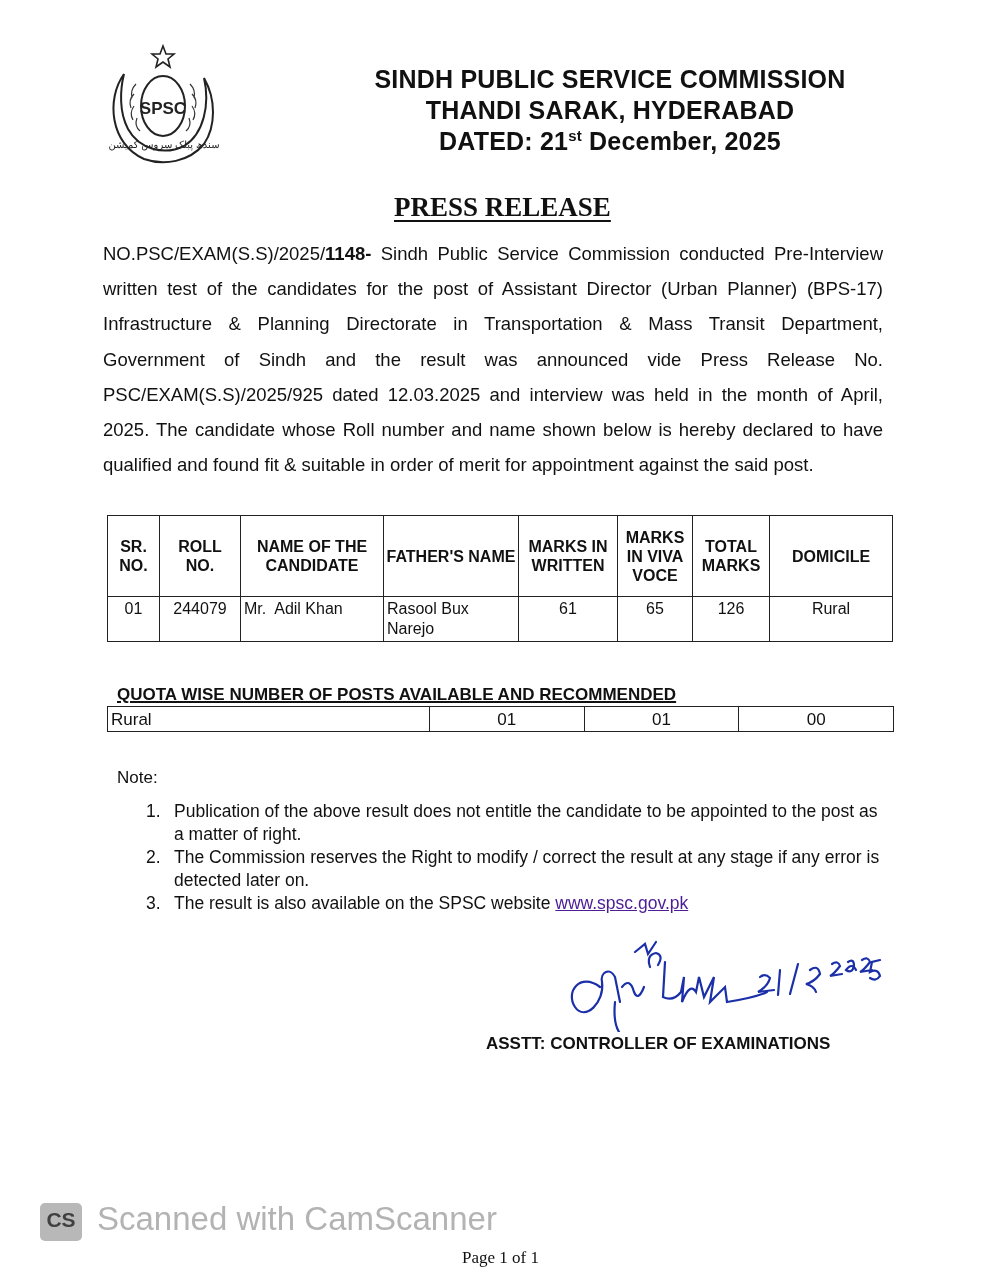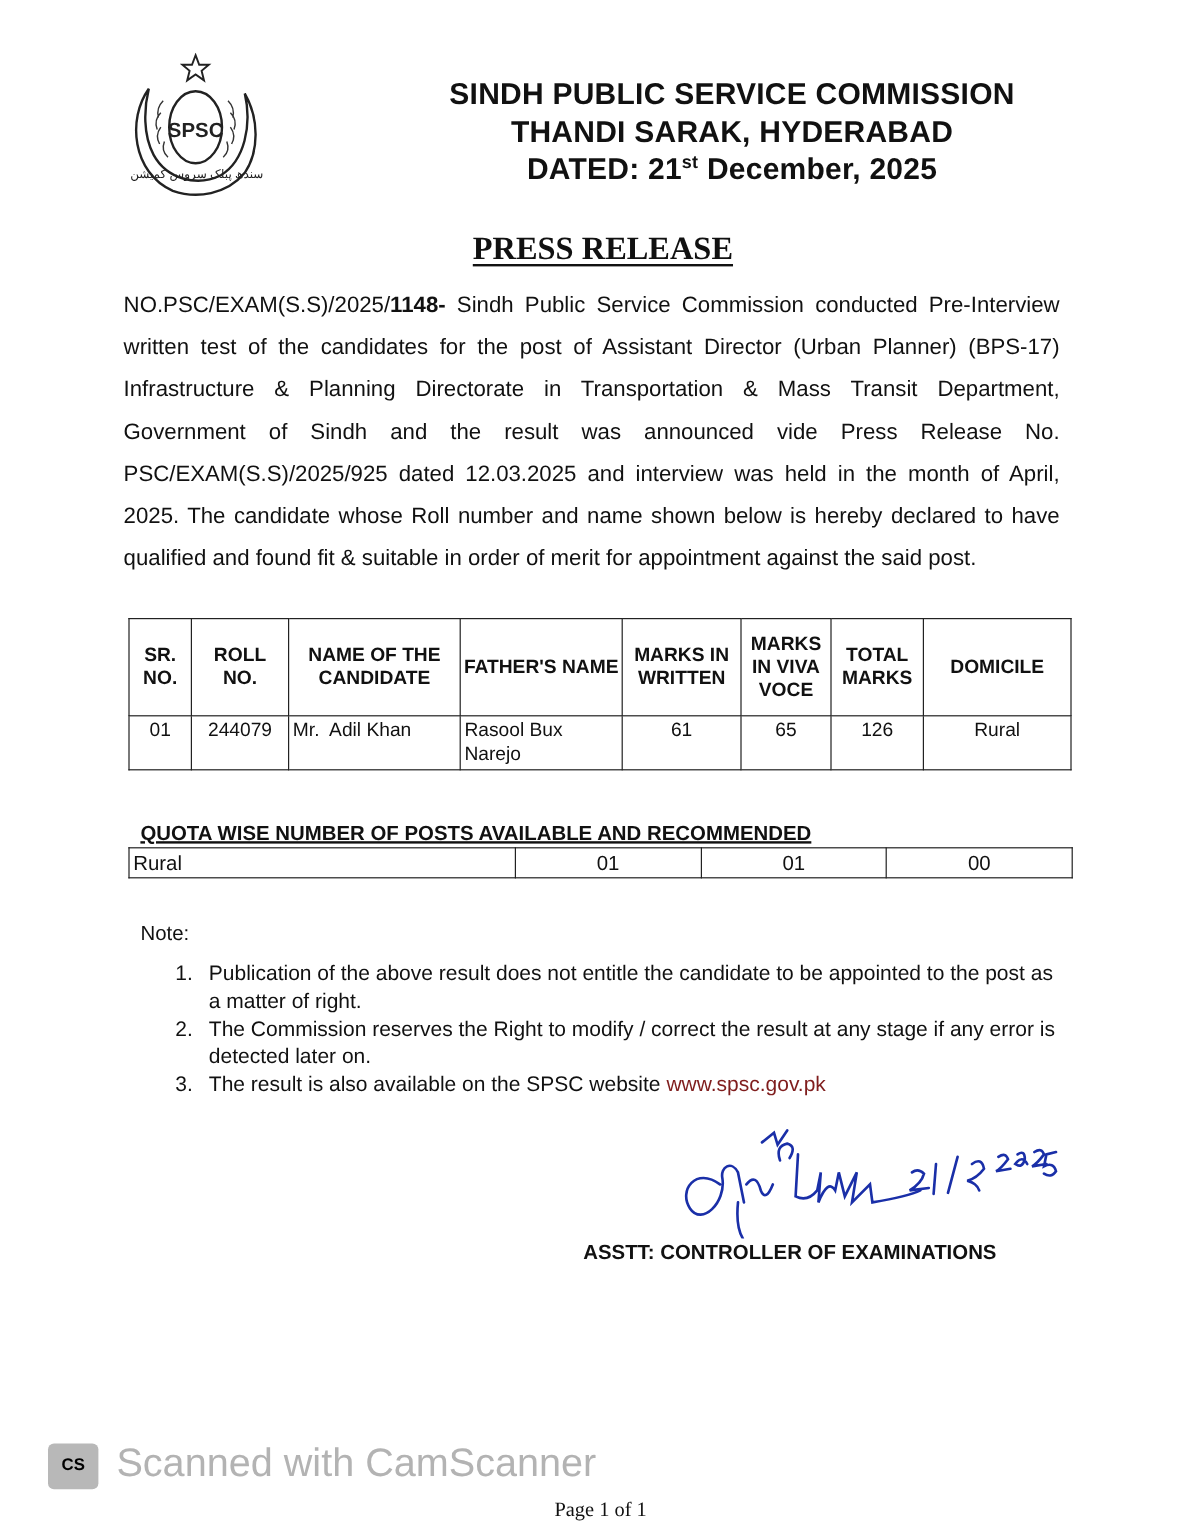--- a/index.html
+++ b/index.html
@@ -29,26 +29,26 @@
   .t2 { left:107px; top:706px; width:787px; }
   .t2 th { font-weight:bold; font-size:17px; height:32px; text-align:center; }
   .t2 td { height:22px; text-align:center; font-size:17px; line-height:20px; vertical-align:bottom; }
   .t2 td.left { text-align:left; padding-left:3px; }
 
   .note-label { left:117px; top:768px; font-size:17px; }
   .notes { left:146px; top:800px; width:742px; font-size:17.5px; line-height:23px; margin:0; padding:0; list-style:none; }
   .notes li { display:flex; }
   .notes .num { width:28px; flex:none; }
   .notes .txt { flex:1; }
-  .notes a { color:#7f1d1d; }
+  .notes a { color:#4c1d95; text-decoration:underline; }
 
   .signature { left:560px; top:932px; width:370px; height:100px; }
   .sign-title { left:486px; top:990px; font-weight:bold; font-size:17px;margin-top:44px; }
 
-  .cs-logo { left:40px; top:1203px; width:42px; height:38px; background:#b8b8b8; border-radius:5px; color:#000000; font-weight:bold; font-size:14px; text-align:center; line-height:34px; }
+  .cs-logo { left:40px; top:1203px; width:42px; height:38px; background:#b8b8b8; border-radius:5px; color:#404040; font-weight:bold; font-size:21px; text-align:center; line-height:34px; }
   .cs-text { left:97px; top:1200px; font-size:33px; color:#b3b3b3; }
   .page-num { left:462px; top:1248px; font-family:"Liberation Serif", serif; font-size:17px; }
 </style>
 </head>
 <body>
 
 <svg class="abs logo" viewBox="0 0 118 124">
   <polygon points="59,2 62,10 70,10 64,15 66,23 59,18 52,23 54,15 48,10 56,10" fill="none" stroke="#222" stroke-width="1.6"></polygon>
   <path d="M20,30 C2,55 6,100 40,115 C60,122 85,118 100,100 C112,82 112,55 100,34 C106,60 100,90 80,102 C60,112 35,105 24,85 C15,68 16,46 20,30 Z" fill="none" stroke="#222" stroke-width="2"></path>
   <ellipse cx="59" cy="62" rx="22" ry="30" fill="none" stroke="#222" stroke-width="2"></ellipse>

